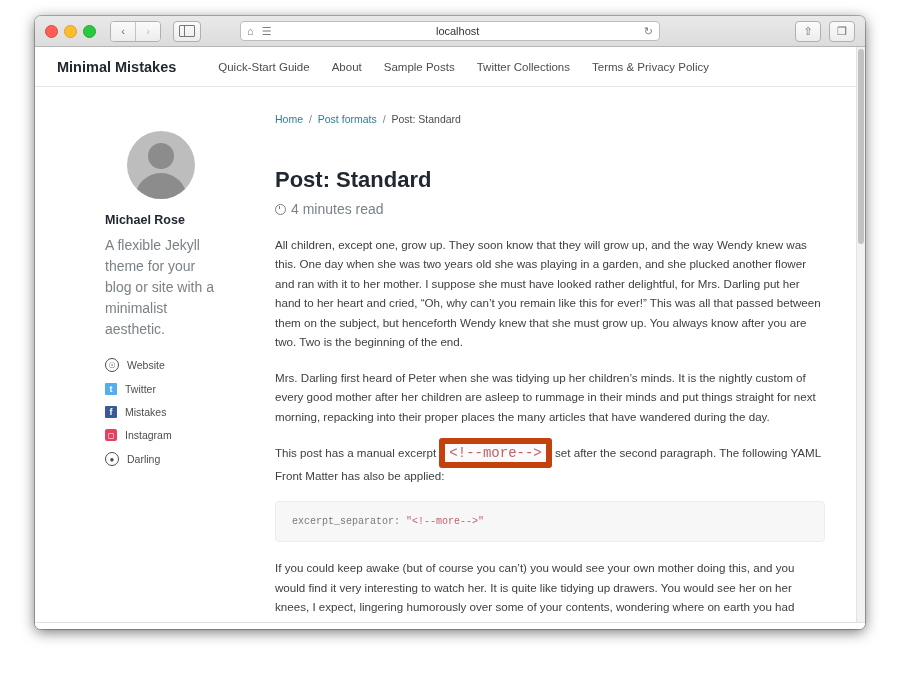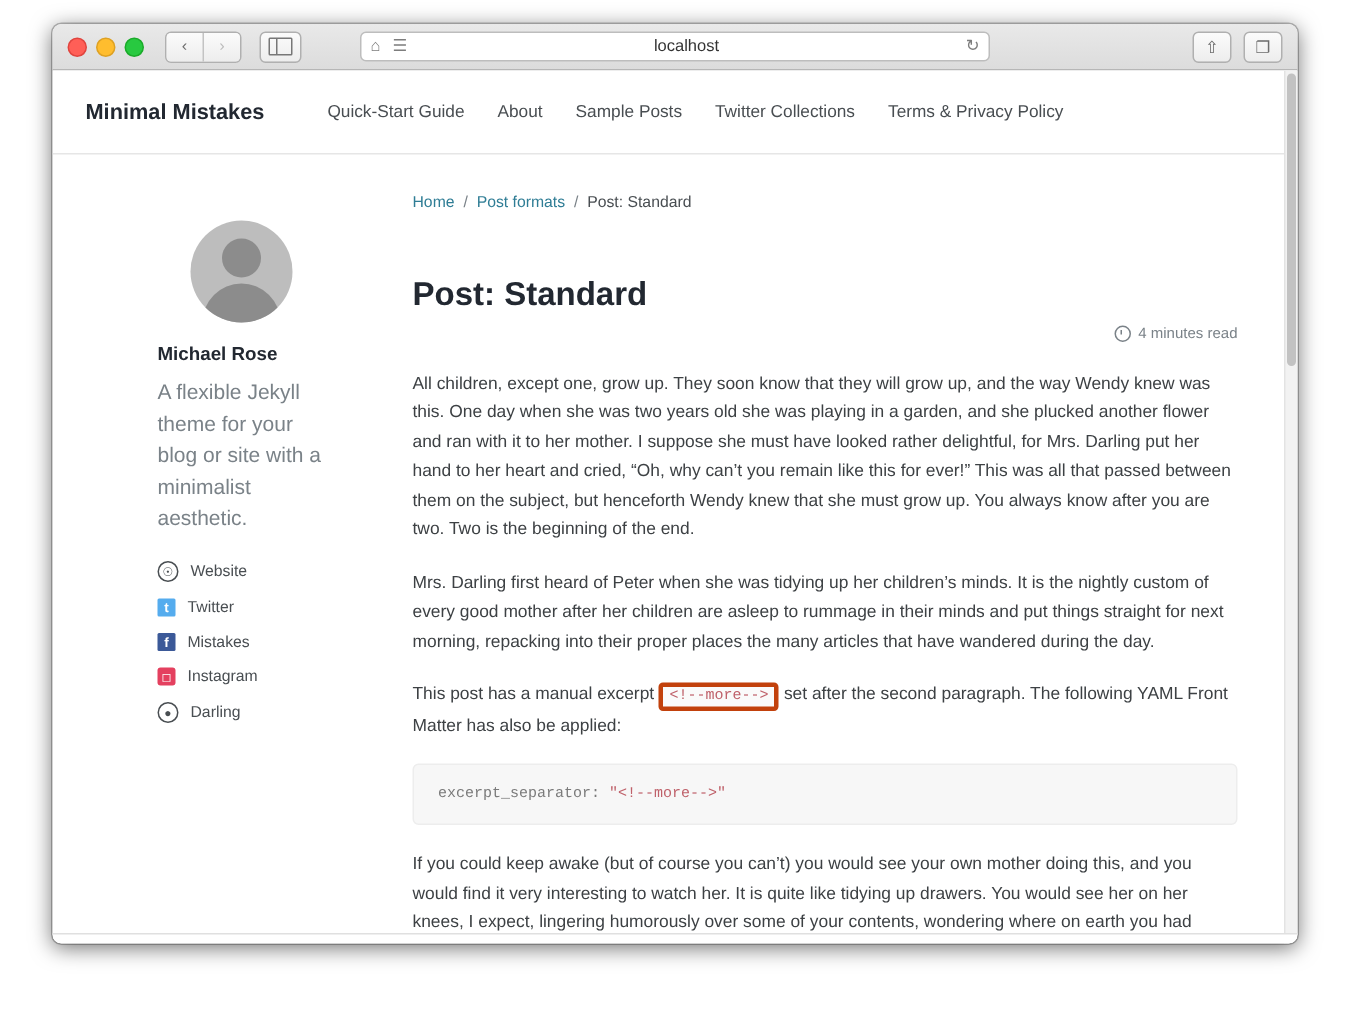--- a/index.html
+++ b/index.html
@@ -190,21 +190,21 @@
     background: #ffffff;
     overflow: hidden;
   }
   .page-inner {
     position: absolute;
     inset: 0;
     overflow: hidden;
   }
 
   .masthead {
-    height: 56px;
+    height: 40px;
     border-bottom: 1px solid #e6e6e6;
     display: flex;
     align-items: center;
     padding: 0 22px 0 22px;
     box-sizing: border-box;
   }
   .site-title {
     font-size: 14.5px;
     color: #222831;
     font-weight: bold;
@@ -315,27 +315,26 @@
   .breadcrumb .sep { color: #7a8288; margin: 0 3px; }
   .breadcrumb .current { color: #494e52; }
 
   .post-title {
     font-size: 22px;
     color: #222831;
     font-weight: bold;
     margin: 0 0 8px 0;
   }
   .read-time {
-    font-size: 10px;
+    font-size: 14px;
     color: #7a8288;
     margin-bottom: 18px;
     display: flex;
     align-items: center;
     gap: 5px;
-    justify-content: flex-end;
   }
   .clock {
     width: 9px; height: 9px;
     border: 1px solid #7a8288;
     border-radius: 50%;
     position: relative;
     display: inline-block;
   }
   .clock:after {
     content: "";
@@ -346,24 +345,24 @@
   }
 
   .post p {
     font-size: 11.6px;
     line-height: 1.68;
     color: #3d4144;
     margin: 0 0 16px 0;
   }
   code.inline {
     font-family: "Liberation Mono", monospace;
-    font-size: 10px;
+    font-size: 14px;
     color: #bf616a;
     background: #fafafa;
-    border: 3px solid #c2410c;
+    border: 6px solid #c2410c;
     border-radius: 3px;
     padding: 1px 4px;
   }
   .codeblock {
     background: #f7f7f7;
     border: 1px solid #ededed;
     border-radius: 4px;
     padding: 14px 16px;
     margin: 0 0 16px 0;
     font-family: "Liberation Mono", monospace;

